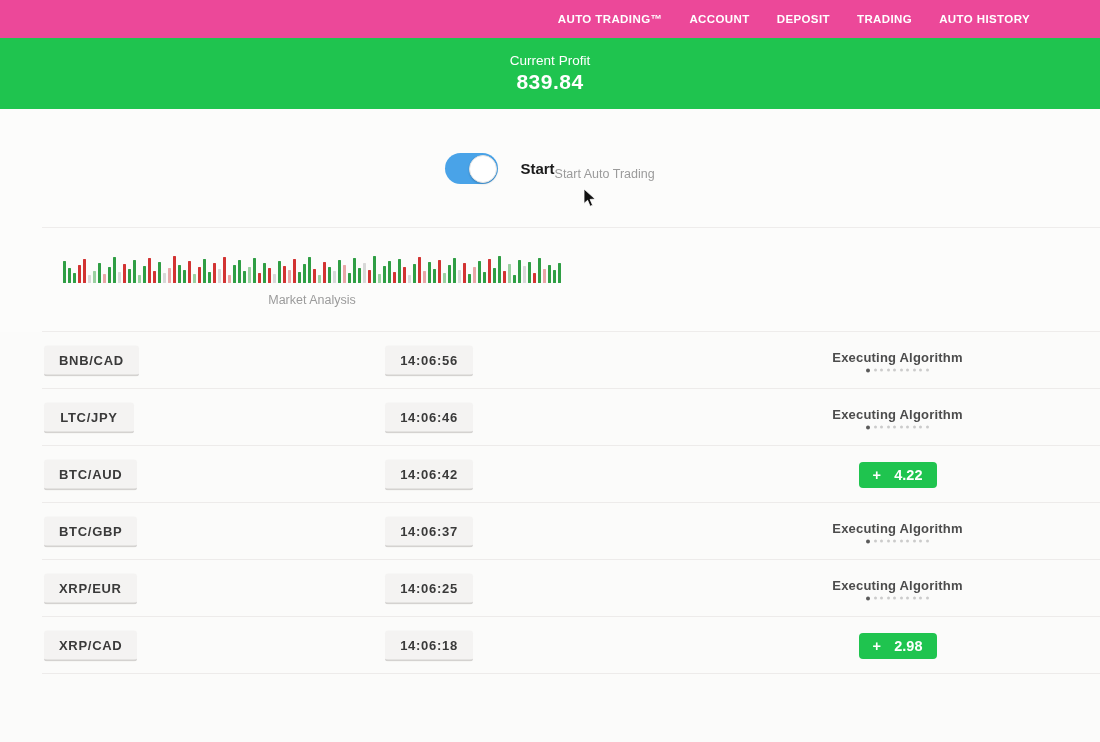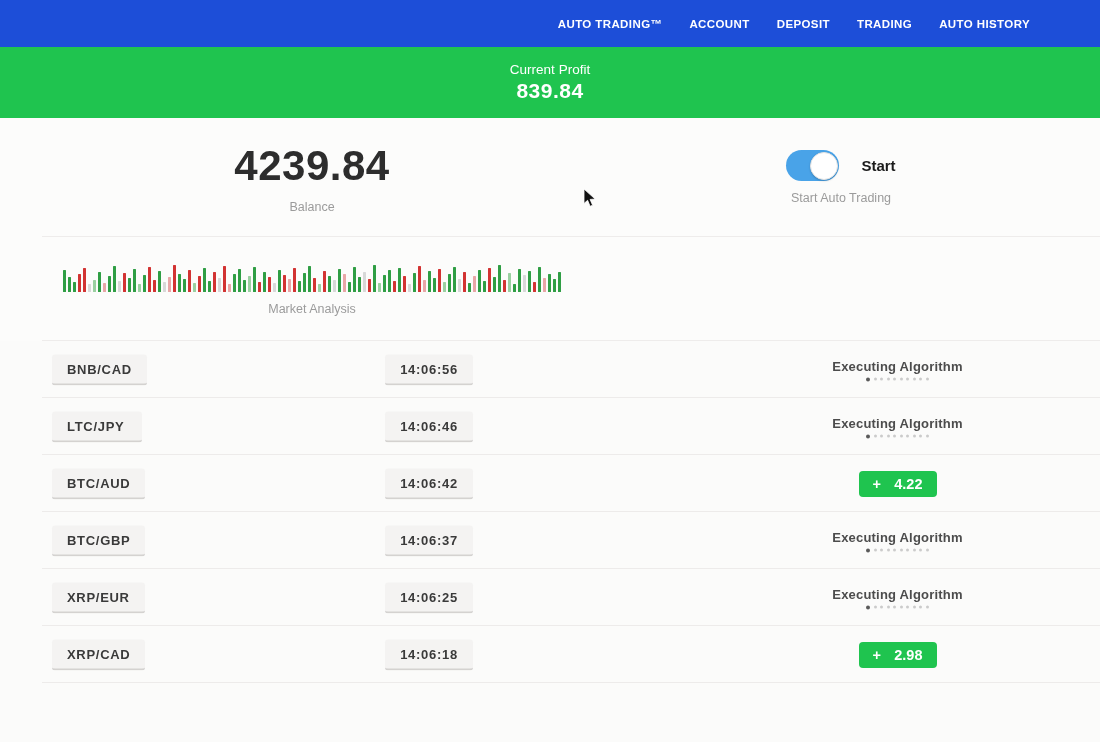--- a/index.html
+++ b/index.html
@@ -5,21 +5,21 @@
   * { margin:0; padding:0; box-sizing:border-box; }
   html,body { width:1100px; height:742px; overflow:hidden; }
   body {
     font-family:"Liberation Sans","DejaVu Sans",sans-serif;
     background:#fbfbfa;
     position:relative;
   }
 
   
   .navbar {
-    height:47px; background:#1d4ed8;
+    height:38px; background:#ec4899;
     display:flex; align-items:center; justify-content:flex-end;
     padding-right:70px; gap:27px;
   }
   .nav-item {
     color:#fff; font-size:11.5px; font-weight:700; letter-spacing:.4px;
     cursor:pointer; white-space:nowrap;
   }
 
   
   .profit-banner {
@@ -36,21 +36,21 @@
     border-bottom:1px solid #eeeceb;
   }
   .stats-row-1 { height:119px; }
   .stats-row-2 { height:104px; }
   .stats-left {
     margin-left:42px; width:540px;
     display:flex; flex-direction:column; align-items:center; justify-content:center;
   }
   .stats-right {
     flex:1;
-    display:flex; flex-direction:column; align-items:center; justify-content:center;
+    display:flex; flex-direction:row; align-items:center; justify-content:center;
   }
   .big-number { font-size:42px; font-weight:700; color:#2d2d2d; letter-spacing:.5px; }
   .stat-caption { font-size:12.5px; color:#9b9b9b; margin-top:10px; }
 
   
   .toggle-wrap { display:flex; align-items:center; gap:22px; }
   .toggle {
     width:53px; height:31px; border-radius:16px; background:#49a3e8;
     position:relative; cursor:pointer;
   }
@@ -73,21 +73,21 @@
   .trade-row::after {
     content:""; position:absolute; left:42px; right:0; bottom:0;
     border-bottom:1px solid #edebea;
   }
   .chip {
     position:absolute; top:50%; transform:translateY(-50%);
     background:#f4f3f2; border-radius:3px; border-bottom:2px solid #d4d2d0;
     padding:7px 15px; font-size:13px; font-weight:700; color:#3a3a3a;
     letter-spacing:.7px; white-space:nowrap;
   }
-  .chip-pair { left:52px; min-width:90px; text-align:left; }
+  .chip-pair { left:44px; min-width:90px; text-align:center; }
   .chip-time { left:385px; min-width:88px; text-align:center; }
   .trade-status {
     position:absolute; left:775px; top:50%; transform:translateY(-50%);
     width:245px; display:flex; flex-direction:column; align-items:center;
   }
   .exec-label { font-size:13px; font-weight:700; color:#4c4c4c; letter-spacing:.2px; }
   .dots { display:flex; gap:3.5px; margin-top:4px; align-items:center; }
   .dots i { width:3px; height:3px; border-radius:50%; background:#cbcbcb; display:block; }
   .dots i.active { background:#5a5a5a; width:4px; height:4px; }
   .result-badge {
@@ -111,24 +111,20 @@
     <div class="nav-item">TRADING</div>
     <div class="nav-item">AUTO HISTORY</div>
   </header>
 
 <section class="profit-banner">
   <div class="p-label">Current Profit</div>
   <div class="p-value">839.84</div>
 </section>
 
 <section class="stats-row stats-row-1">
-  <div class="stats-left">
-    <div class="big-number">4239.84</div>
-    <div class="stat-caption">Balance</div>
-  </div>
   <div class="stats-right">
     <div class="toggle-wrap">
       <div class="toggle">
         <div class="knob"></div>
       </div>
       <div class="toggle-label">Start</div>
     </div>
     <div class="stat-caption">Start Auto Trading</div>
   </div>
 </section>

